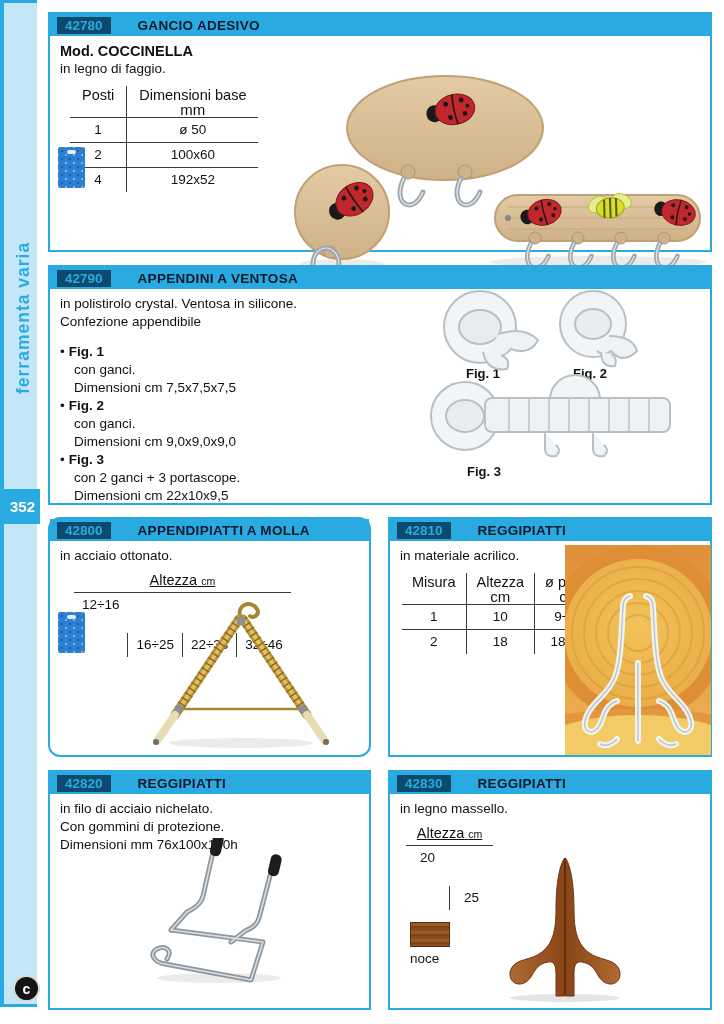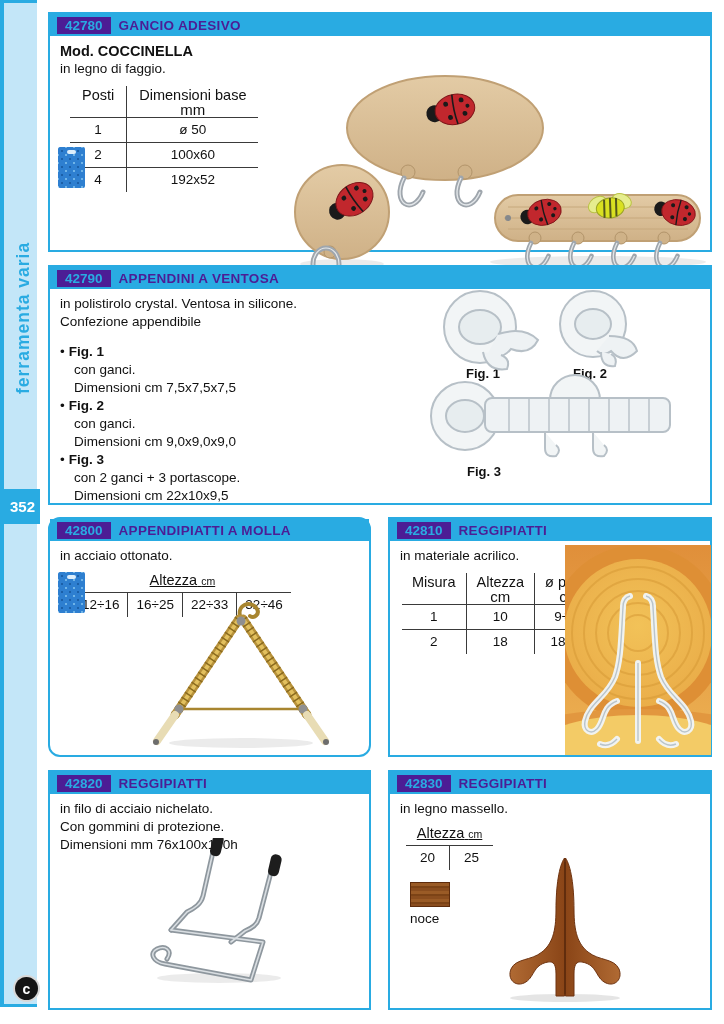--- a/index.html
+++ b/index.html
@@ -26,23 +26,23 @@
   
   .pbox { position:absolute; border:2px solid #29abe2; background:#fff; }
   #box1 { left:48px; top:12px;  width:664px; height:240px; }
   #box2 { left:48px; top:265px; width:664px; height:240px; }
   #box3 { left:48px; top:517px; width:323px; height:240px;border-radius:12px; }
   #box4 { left:388px; top:517px; width:324px; height:240px; }
   #box5 { left:48px; top:770px; width:323px; height:240px; }
   #box6 { left:388px; top:770px; width:324px; height:240px; }
 
   .pbox-header { display:flex; align-items:center; height:22px; background:#29abe2; }
-  .code-chip { margin-left:7px; background:#4c1d95; color:#29abe2; font-weight:700;
+  .code-chip { margin-left:7px; background:#0c4a6e; color:#29abe2; font-weight:700;
     font-size:13.5px; line-height:17px; padding:0 8px; }
-  .pbox-title { margin-left:8px; color:#4c1d95; font-weight:700; font-size:13.5px;
+  .pbox-title { margin-left:27px; color:#0f172a; font-weight:700; font-size:13.5px;
     letter-spacing:.3px; }
   .pbox-body { position:relative; padding:6px 10px; font-size:13.5px; line-height:18px; }
 
   .model { font-weight:700; font-size:14.5px; }
 
   
   .t { border-collapse:collapse; text-align:center; font-size:13.5px; margin:8px 0 0 10px; }
   .t th { font-weight:400; font-size:14.5px; padding:0 12px; vertical-align:top; }
   .t .unit { display:block; font-size:15px; line-height:11px; padding-bottom:2px; }
   .t td { padding:3px 12px; }
@@ -53,21 +53,21 @@
   .t3col tbody tr:first-child { border-bottom:1.2px solid #3a3a3a; }
   .t3col { margin-left:2px; }
   .t3col th, .t3col td { padding-left:10px; padding-right:10px;margin-top:7px; }
 
   .alt { display:inline-block; margin:6px 0 0 14px; }
   .alt-head { text-align:center; font-size:14.5px; padding:0 2px 2px;
     border-bottom:1.4px solid #3a3a3a;text-decoration:underline; }
   .alt-head .u { font-size:10.5px; }
   .alt-vals { display:flex; }
   .alt-vals span { padding:3px 8px; font-size:13.5px; }
-  .alt-vals span + span { border-left:1.2px solid #3a3a3a; }
+  .alt-vals span + span { border-left:1.2px solid #3a3a3a;margin-top:40px; }
 
   
   .blist { margin-top:12px; }
   .bitem .bname { font-weight:700; }
   .bitem .bline { margin-left:14px; }
   .bullet { margin-right:4px; }
 
   .figlab { position:absolute; font-weight:700; font-size:13px; }
   #figlab1 { left:416px; top:99px; }
   #figlab2 { left:523px; top:99px; }

